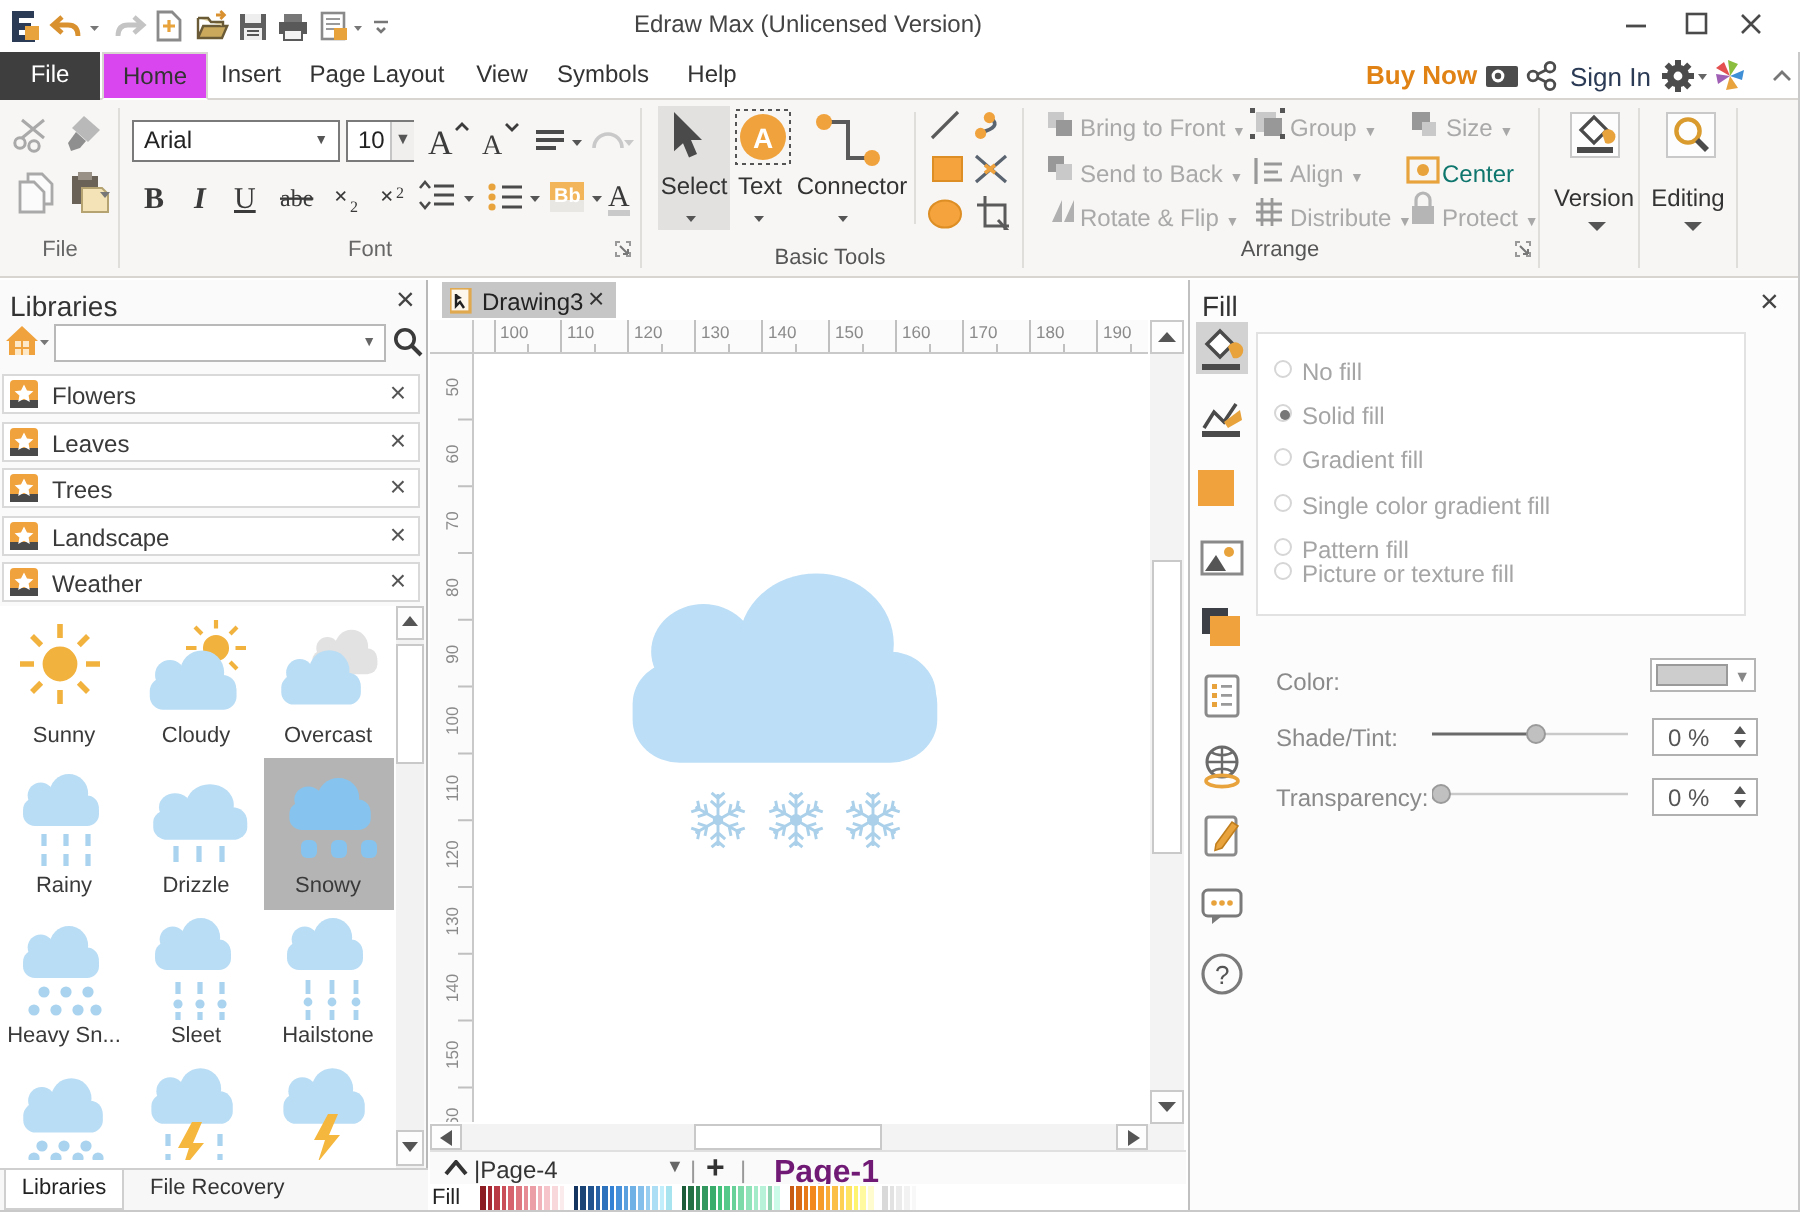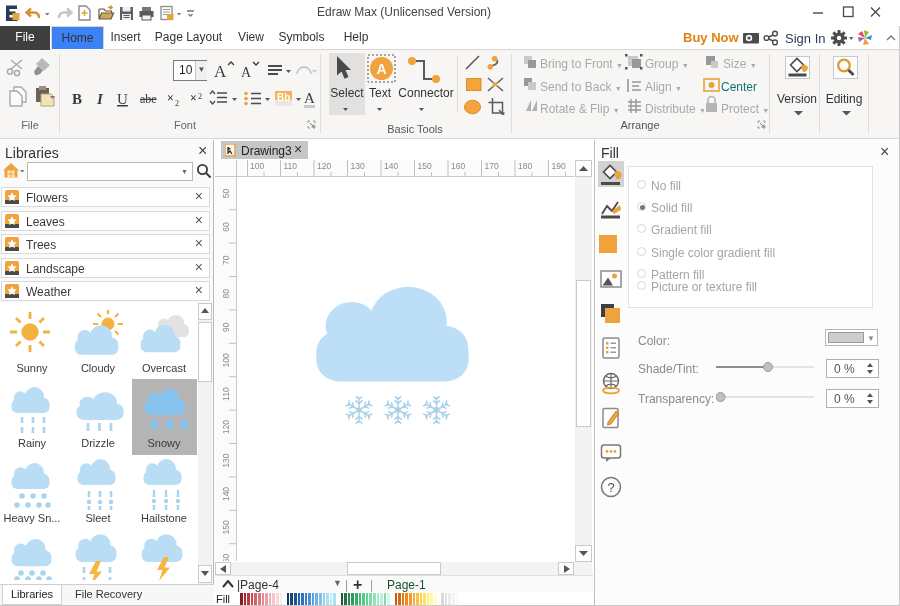--- a/index.html
+++ b/index.html
@@ -5,21 +5,21 @@
 font-family:"Liberation Sans",sans-serif;color:#333;-webkit-font-smoothing:antialiased}
 .abs{position:absolute}
 #app{position:relative;width:900px;height:606px}
 
 #titlebar{position:absolute;left:0;top:0;width:808px;height:26px;background:#fff}
 #title{position:absolute;left:0;right:0;top:5px;text-align:center;font-size:12px;color:#444}
 
 #tabrow{position:absolute;left:0;top:26px;width:900px;height:24px;background:#fff;border-bottom:1px solid #d8d5d1}
 .rtab{position:absolute;top:0;height:23px;font-size:12px;color:#333;line-height:23px;text-align:center}
 #filetab{left:0;width:50px;background:#3e3e3e;color:#fff;height:24px}
-#hometab{background:#3b82f6;border:1px solid #d8d5d1;border-bottom:1px solid #fff;height:24px}
+#hometab{background:#d946ef;border:1px solid #d8d5d1;border-bottom:1px solid #fff;height:24px}
 
 #ribbon{position:absolute;left:0;top:50px;width:900px;height:89px;background:#f7f6f4;border-bottom:1px solid #d8d5d1}
 .gsep{position:absolute;top:4px;height:80px;width:1px;background:#e0dedb}
 .glabel{position:absolute;font-size:11px;color:#666;text-align:center}
 .gray{color:#a9a9a9}
 .dd{color:#a8a8a8;font-size:7px}
 
 #lpanel{position:absolute;left:0;top:140px;width:214px;height:466px;background:#fafafa;border-right:1px solid #b8b8b8}
 .libbar{position:absolute;left:1px;width:209px;height:20px;background:#fff;border:1px solid #d9d9d9;font-size:12px;color:#3a3a3a}
 .libbar .nm{position:absolute;left:24px;top:3px}
@@ -200,20 +200,21 @@
           <path d="M6 35 h7 l5 5 v10 h-12 z"></path>
       </g>
       <g>
           <rect x="32" y="32" width="13" height="14" fill="#6b6257"></rect>
           <rect x="35" y="30" width="7" height="4" fill="#9a9186"></rect>
       <path d="M37 38 h10 l3 3 v9 h-13 z" fill="#f3e3b6" stroke="#b5a372" stroke-width="1"></path>
         </g>
       <path d="M48 40 l5 0 l-2.5 3 z" fill="#777" transform="translate(-2,0)"></path>
     </svg>
 
+    <div class="abs" style="left:66px;top:10px;width:104px;height:21px;background:#fff;border:1px solid #7a7a7a;font-size:12px;color:#222;line-height:19px;padding-left:5px">Arial<span class="abs" style="right:5px;top:0;color:#555;font-size:7px">▼</span></div>
     <div class="abs" style="left:173px;top:10px;width:34px;height:21px;background:#fff;border:1px solid #7a7a7a;font-size:12px;color:#222;line-height:19px;padding-left:5px">10</div>
     <div class="abs" style="left:195px;top:11px;width:12px;height:19px;background:#f0efed;border-left:1px solid #c5c5c5;color:#555;font-size:8px;text-align:center;line-height:18px">▼</div>
     <svg class="abs" style="left:212px;top:8px" width="106" height="26" viewBox="0 0 106 26">
       <text x="2" y="19" font-size="17" fill="#3c3c3c" font-family="Liberation Serif">A</text>
       <path d="M16 7 l3 -3 l3 3" stroke="#3c3c3c" stroke-width="1.4" fill="none"></path>
       <text x="29" y="19" font-size="14" fill="#3c3c3c" font-family="Liberation Serif">A</text>
       <path d="M41 4 l3 3 l3 -3" stroke="#3c3c3c" stroke-width="1.4" fill="none"></path>
       <g stroke="#4a4a4a" stroke-width="2">
           <path d="M56 8 h14 M56 12 h14 M56 16 h10"></path>
         </g>
@@ -654,21 +655,21 @@
 
     <div class="abs" style="left:0;top:435px;width:378px;height:17px;background:#fafafa;border-top:1px solid #e0e0e0">
       <svg class="abs" style="left:7px;top:4px" width="12" height="8">
           <path d="M1 7 L6 1 L11 7" stroke="#333" stroke-width="2" fill="none"></path>
         </svg>
       <span class="abs" style="left:22px;top:2px;font-size:12px;color:#333">|Page-4</span>
       <span class="abs" style="left:118px;top:2px;font-size:9px;color:#666">▼</span>
       <span class="abs" style="left:130px;top:2px;font-size:12px;color:#999">|</span>
       <span class="abs" style="left:138px;top:0px;font-size:16px;color:#333;font-weight:bold">+</span>
       <span class="abs" style="left:155px;top:2px;font-size:12px;color:#999">|</span>
-      <span class="abs" style="left:172px;top:2px;font-size:12px;color:#14532d;font-weight:normal">Page-1</span>
+      <span class="abs" style="left:172px;top:2px;font-size:16px;color:#701a75;font-weight:bold">Page-1</span>
     </div>
 
     <div class="abs" style="left:0;top:452px;width:378px;height:14px;background:#fff">
       <span class="abs" style="left:1px;top:1px;font-size:11px;color:#222">Fill</span>
       <div id="strip" class="abs" style="left:25px;top:1px;height:12px;white-space:nowrap;font-size:0"><i style="background:#8b1d22"></i><i style="background:#a42832"></i><i style="background:#b93a44"></i><i style="background:#c94e58"></i><i style="background:#d5626c"></i><i style="background:#de7680"></i><i style="background:#e68a93"></i><i style="background:#ec9ea6"></i><i style="background:#f1b2b9"></i><i style="background:#f5c5cb"></i><i style="background:#f9d8dc"></i><i style="background:#fcebed"></i><i class="gap"></i><i style="background:#14355f"></i><i style="background:#1a4476"></i><i style="background:#20538e"></i><i style="background:#2662a5"></i><i style="background:#2c72bd"></i><i style="background:#3381d4"></i><i style="background:#4691da"></i><i style="background:#5aa0df"></i><i style="background:#6fb0e5"></i><i style="background:#83bfea"></i><i style="background:#98cff0"></i><i style="background:#acdef5"></i><i style="background:#c1eefa"></i><i style="background:#a8e4ef"></i><i class="gap"></i><i style="background:#1d5c38"></i><i style="background:#247045"></i><i style="background:#2b8452"></i><i style="background:#32985f"></i><i style="background:#39ac6c"></i><i style="background:#40c079"></i><i style="background:#54c989"></i><i style="background:#68d199"></i><i style="background:#7cdaa9"></i><i style="background:#90e2b9"></i><i style="background:#a4ebc9"></i><i style="background:#b8f3d9"></i><i style="background:#8fd4b0"></i><i style="background:#ccfbe9"></i><i class="gap"></i><i style="background:#c75b13"></i><i style="background:#d86a16"></i><i style="background:#e87919"></i><i style="background:#f2881c"></i><i style="background:#f69a2a"></i><i style="background:#f9ac38"></i><i style="background:#fbbe46"></i><i style="background:#fdd054"></i><i style="background:#fee262"></i><i style="background:#fff470"></i><i style="background:#fff9a0"></i><i style="background:#fffcd0"></i><i class="gap"></i><i style="background:#d9d9d9"></i><i style="background:#e2e2e2"></i><i style="background:#ebebeb"></i><i style="background:#f2f2f2"></i><i style="background:#f8f8f8"></i></div>
     </div>
   </div>
   <div id="rpanel">
     <div class="abs" style="left:6px;top:5px;font-size:14px;color:#333">Fill</div>
     <div class="abs" style="left:285px;top:3px;font-size:16px;color:#444">×</div>

